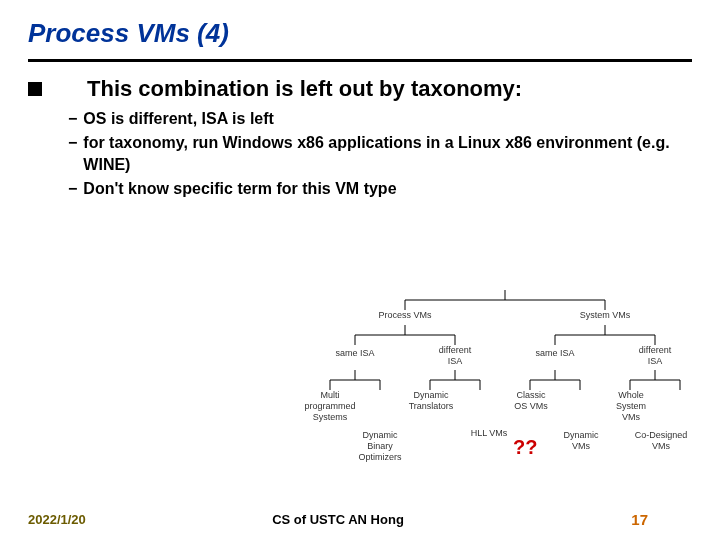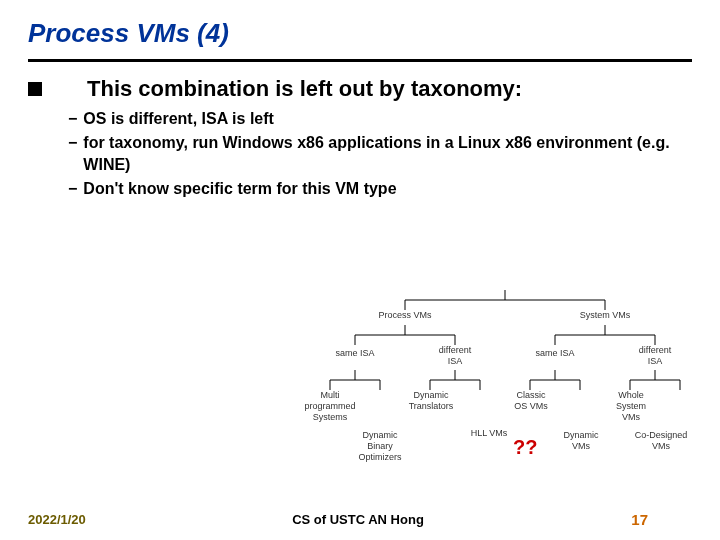--- a/index.html
+++ b/index.html
@@ -95,21 +95,20 @@
     font-size: 13px;
     font-weight: bold;
   }
   .center-foot {
     color: #000;
     font-size: 13px;
     font-weight: bold;
     position: absolute;
     left: 50%;
     transform: translateX(-50%);
-    margin-left: 20px;
   }
   .pagenum {
     color: #cc6600;
     font-size: 15px;
     font-weight: bold;
     text-align: right;
   }
   .dlabel {
     position: absolute;
     font-size: 9px;

